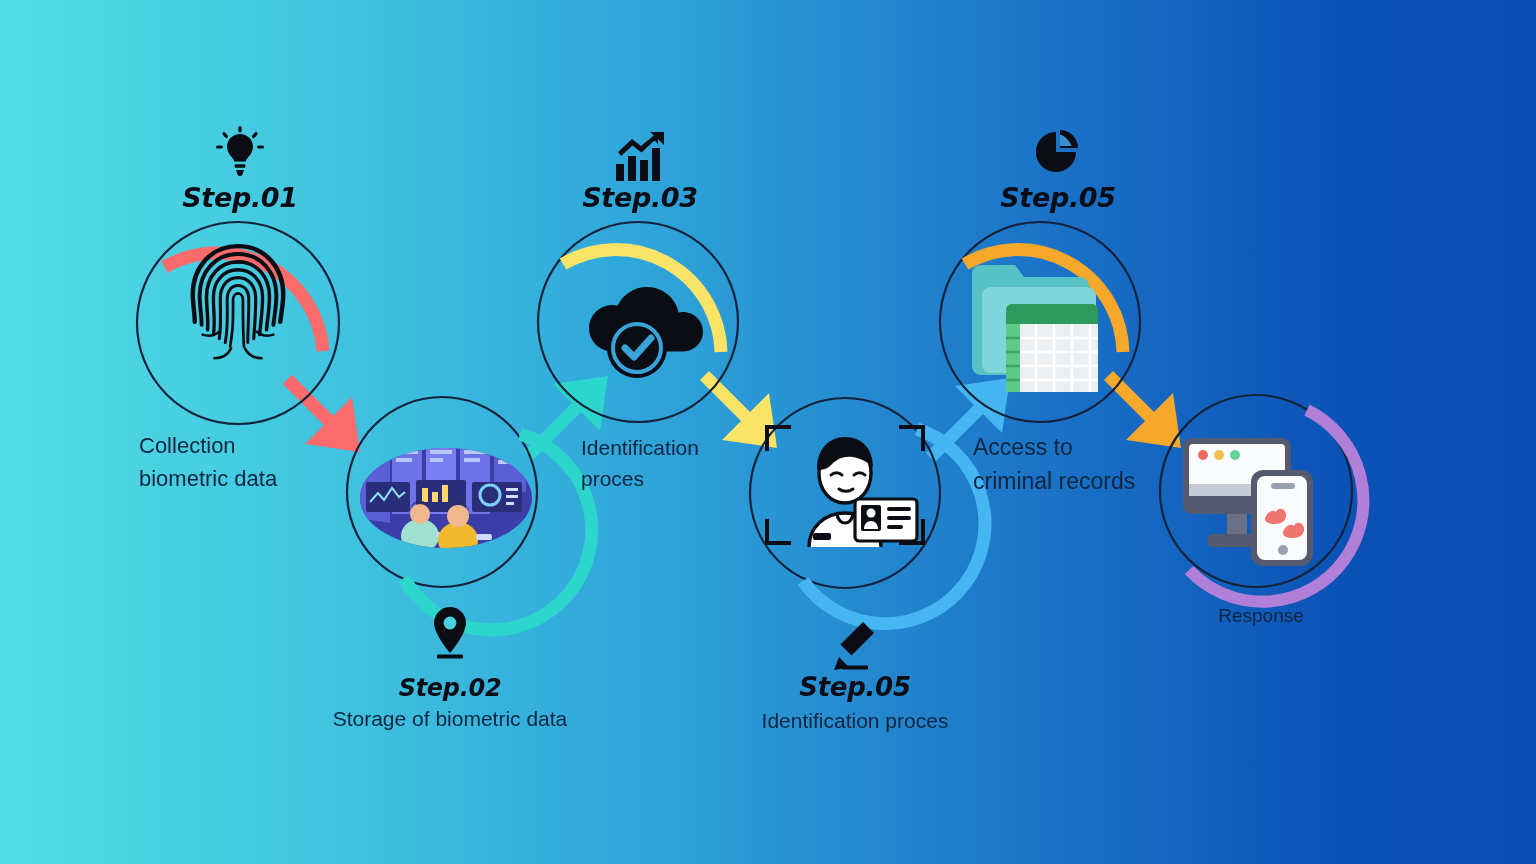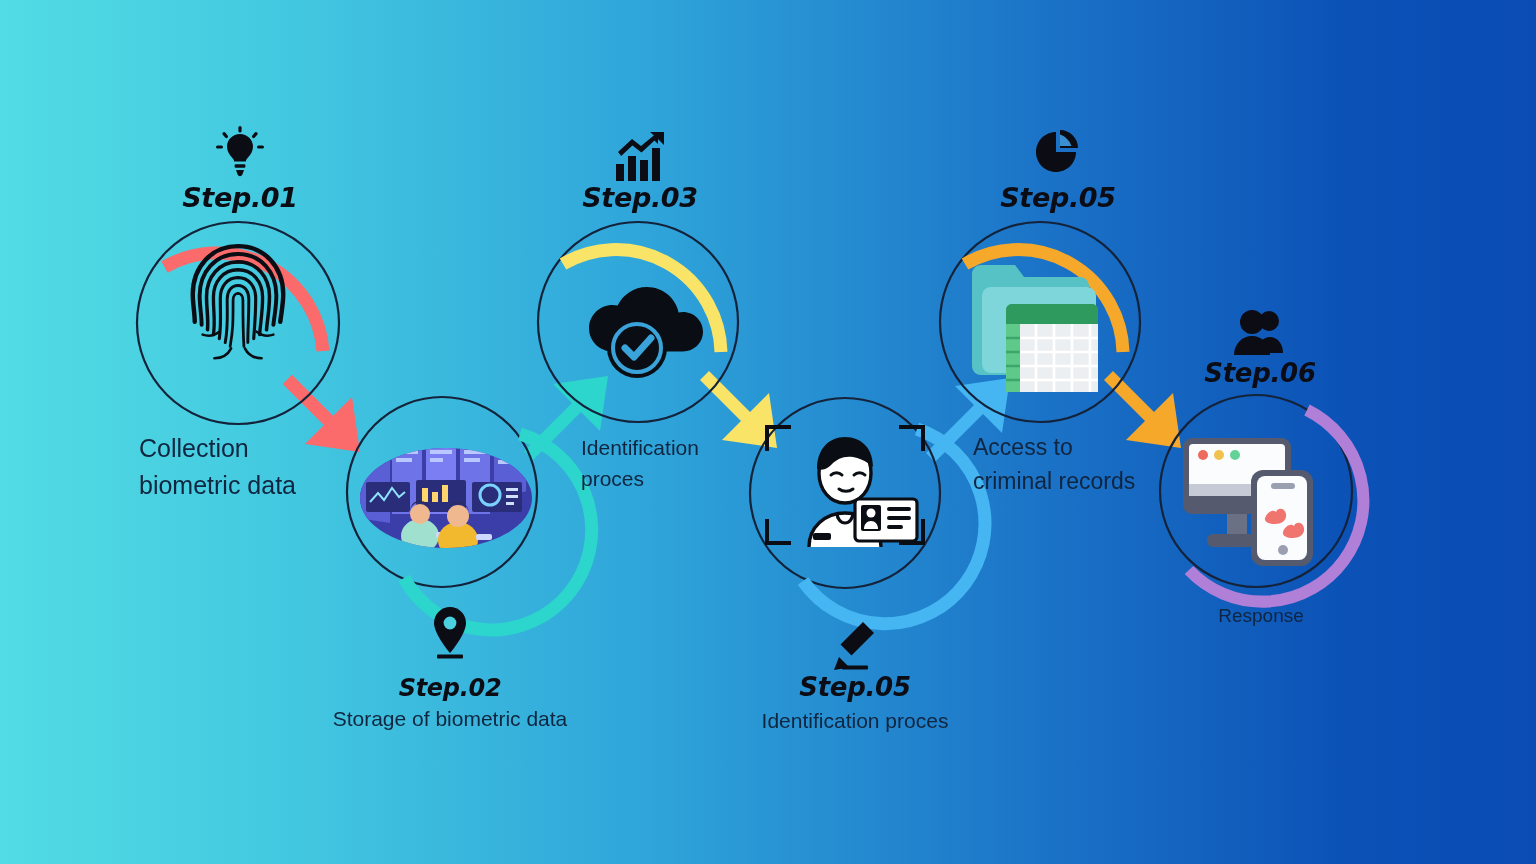--- a/index.html
+++ b/index.html
@@ -105,21 +105,21 @@
         <path d="M60 46c7 0 11 6 11 14 0 20-1 28-1 44" stroke-width="3"></path>
         <path d="M60 54c3 0 5 3 5 7 0 22 0 30 1 47" stroke-width="2.8"></path>
         <path d="M24 96c6 2 12 1 17-3" stroke-width="2.6"></path>
         <path d="M96 96c-6 2-12 1-17-3" stroke-width="2.6"></path>
         <path d="M36 120c8 0 14-4 17-10" stroke-width="2.6"></path>
         <path d="M84 120c-8 0-14-4-17-10" stroke-width="2.6"></path>
       </g>
     </svg>
   </div>
 
-  <div class="caption" style="left:139px;top:430px;width:230px;font-size:25px;">Collection
+  <div class="caption" style="left:139px;top:430px;width:230px;font-size:22px;">Collection
 biometric data</div>
 
   <div class="circle-wrap" style="left:342px;top:392px;width:210px;height:210px;">
     <svg class="circle-svg" width="210" height="210" viewBox="0 0 210 210">
       <circle cx="100" cy="100" r="95" fill="none" stroke="#14223a" stroke-width="2.2"></circle>
       <path d="M 178 42 A 100 100 0 1 1 62 186" fill="none" stroke="#2DD6CC" stroke-width="13" stroke-linecap="butt"></path>
     </svg>
 
     <svg class="art" width="176" height="110" viewBox="0 0 176 110" style="left:16px;top:48px;">
       <defs>
@@ -312,33 +312,20 @@
       <rect x="42" y="76" width="14" height="68" fill="#5fc98a"></rect>
       <g stroke="#3aa86a" stroke-width="2.6">
           <path d="M42 90h14M42 104h14M42 118h14M42 132h14"></path>
         </g>
     </svg>
   </div>
 
   <div class="caption" style="left:973px;top:430px;width:260px;font-size:23px;">Access to
 criminal records</div>
 
-  <div class="step-icon" style="left:1180px;top:296px;width:160px;height:92px;">
-    <span>
-      <svg width="56" height="46" viewBox="0 0 56 46">
-        <g fill="#0c0c14">
-          <circle cx="37" cy="12" r="10"></circle>
-          <path d="M25 44c0-9.5 6-16 13-16s13 6.5 13 16H25z"></path>
-          <circle cx="20" cy="13" r="12"></circle>
-          <path d="M2 46c0-11 8-19 18-19s18 8 18 19H2z"></path>
-        </g>
-      </svg>
-    </span>
-    <div class="step-label" style="font-size:26px;margin-top:3px;">Step.06</div>
-  </div>
 
   <div class="circle-wrap" style="left:1155px;top:390px;width:212px;height:212px;">
     <svg class="circle-svg" width="212" height="212" viewBox="0 0 212 212">
       <circle cx="101" cy="101" r="96" fill="none" stroke="#14223a" stroke-width="2.2"></circle>
       <path d="M 152 20 A 101 101 0 1 1 34 180" fill="none" stroke="#B07FD8" stroke-width="12" stroke-linecap="butt"></path>
     </svg>
 
     <svg class="art" width="160" height="150" viewBox="0 0 160 150" style="left:24px;top:36px;">
       <rect x="4" y="12" width="108" height="76" rx="9" fill="#555a6e"></rect>
       <rect x="10" y="18" width="96" height="52" rx="4" fill="#fbfcfe"></rect>

